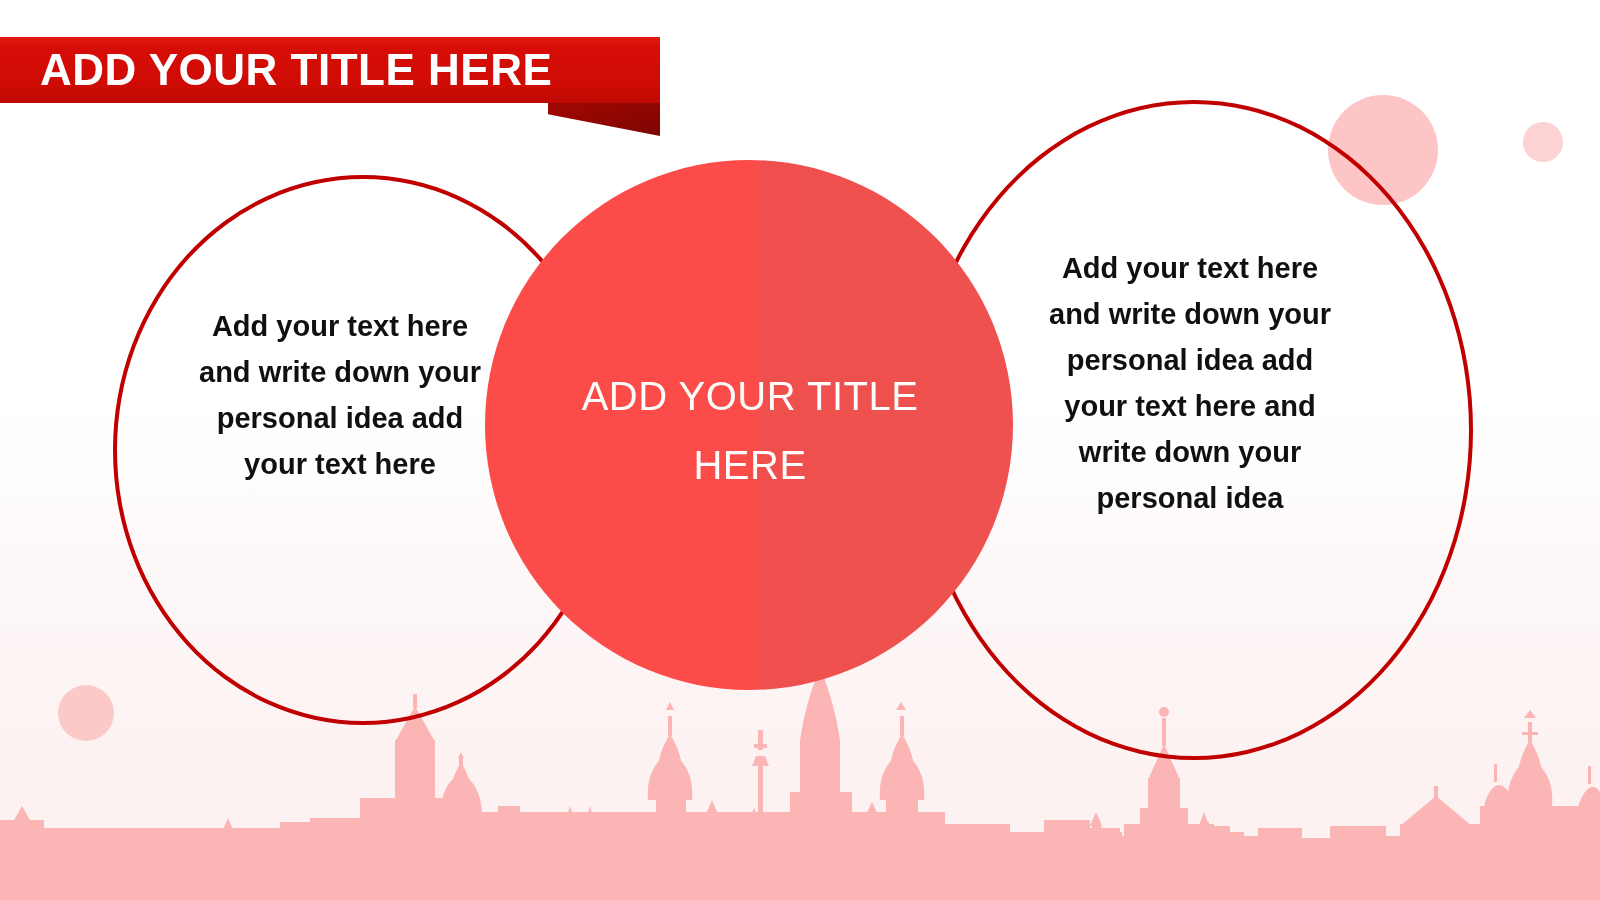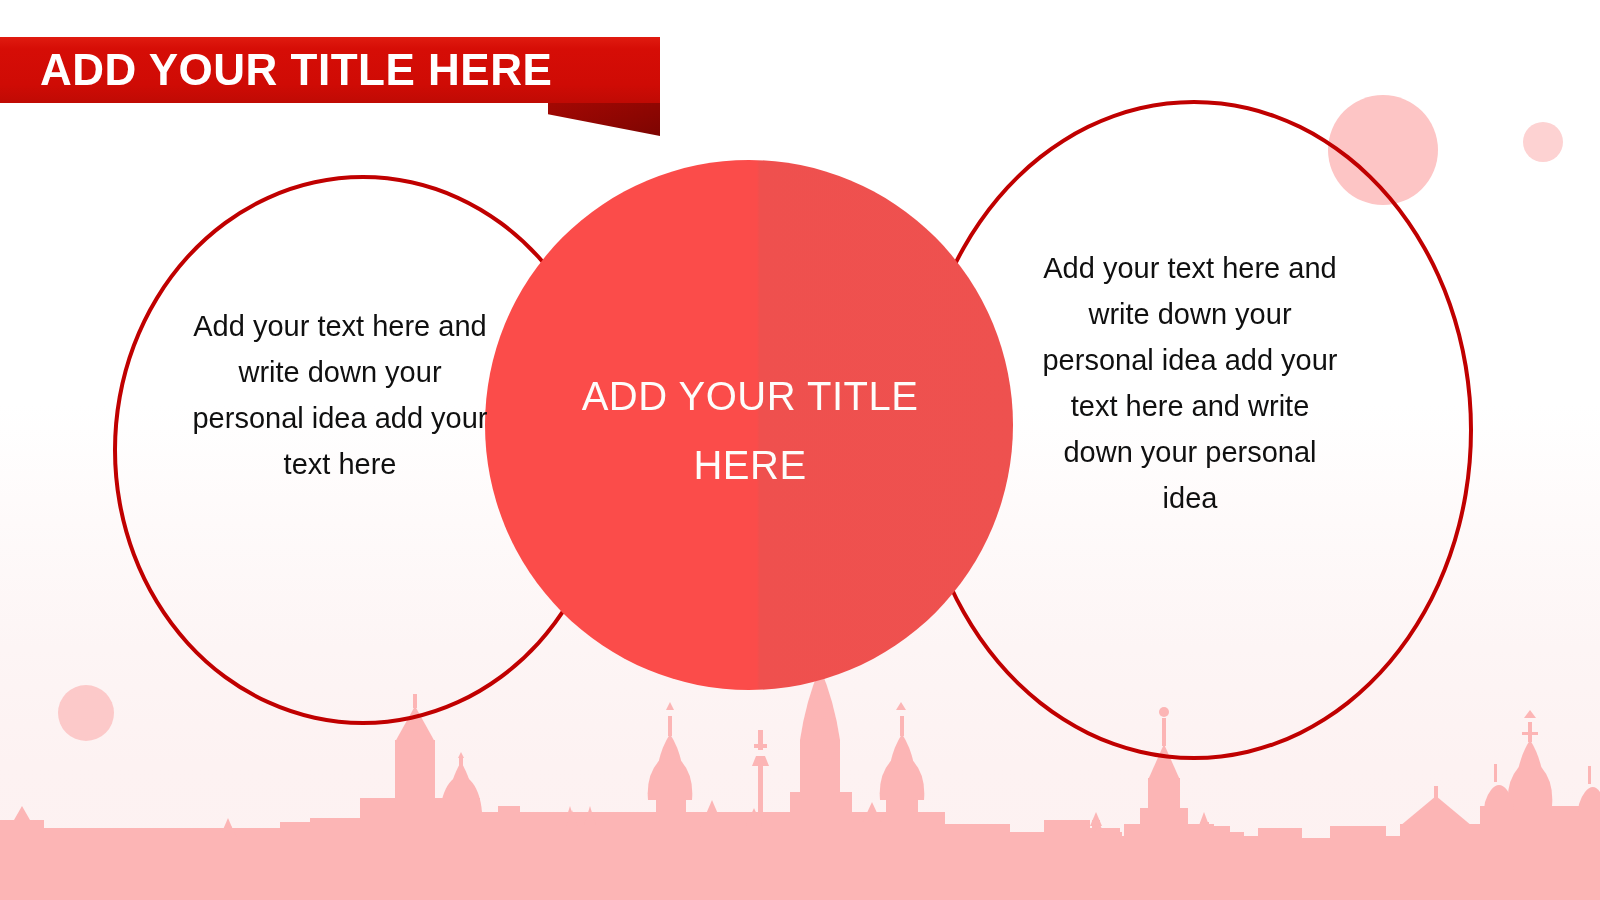--- a/index.html
+++ b/index.html
@@ -24,21 +24,21 @@
   }
 
   
   .layer{ position:absolute; left:0; top:0; width:1600px; height:900px; }
   #bg-decor   { z-index:1; }
   #skyline    { z-index:2; }
   #ring-left  { z-index:3; }
   #ring-right { z-index:3; }
   #center-disc{ z-index:4; }
   #title-ribbon{ z-index:6; }
-  .text-layer { z-index:5; }
+  .text-layer { z-index:5;font-weight:bold; }
 
   
   #title-ribbon{
     position:absolute; left:0; top:37px;
     width:660px; height:99px;
   }
   .ribbon-band{
     position:absolute; left:0; top:0;
     width:660px; height:66px;
     background:linear-gradient(180deg,#e01b10 0%,#d60d06 18%,#cf0b05 72%,#bf0a04 100%);

